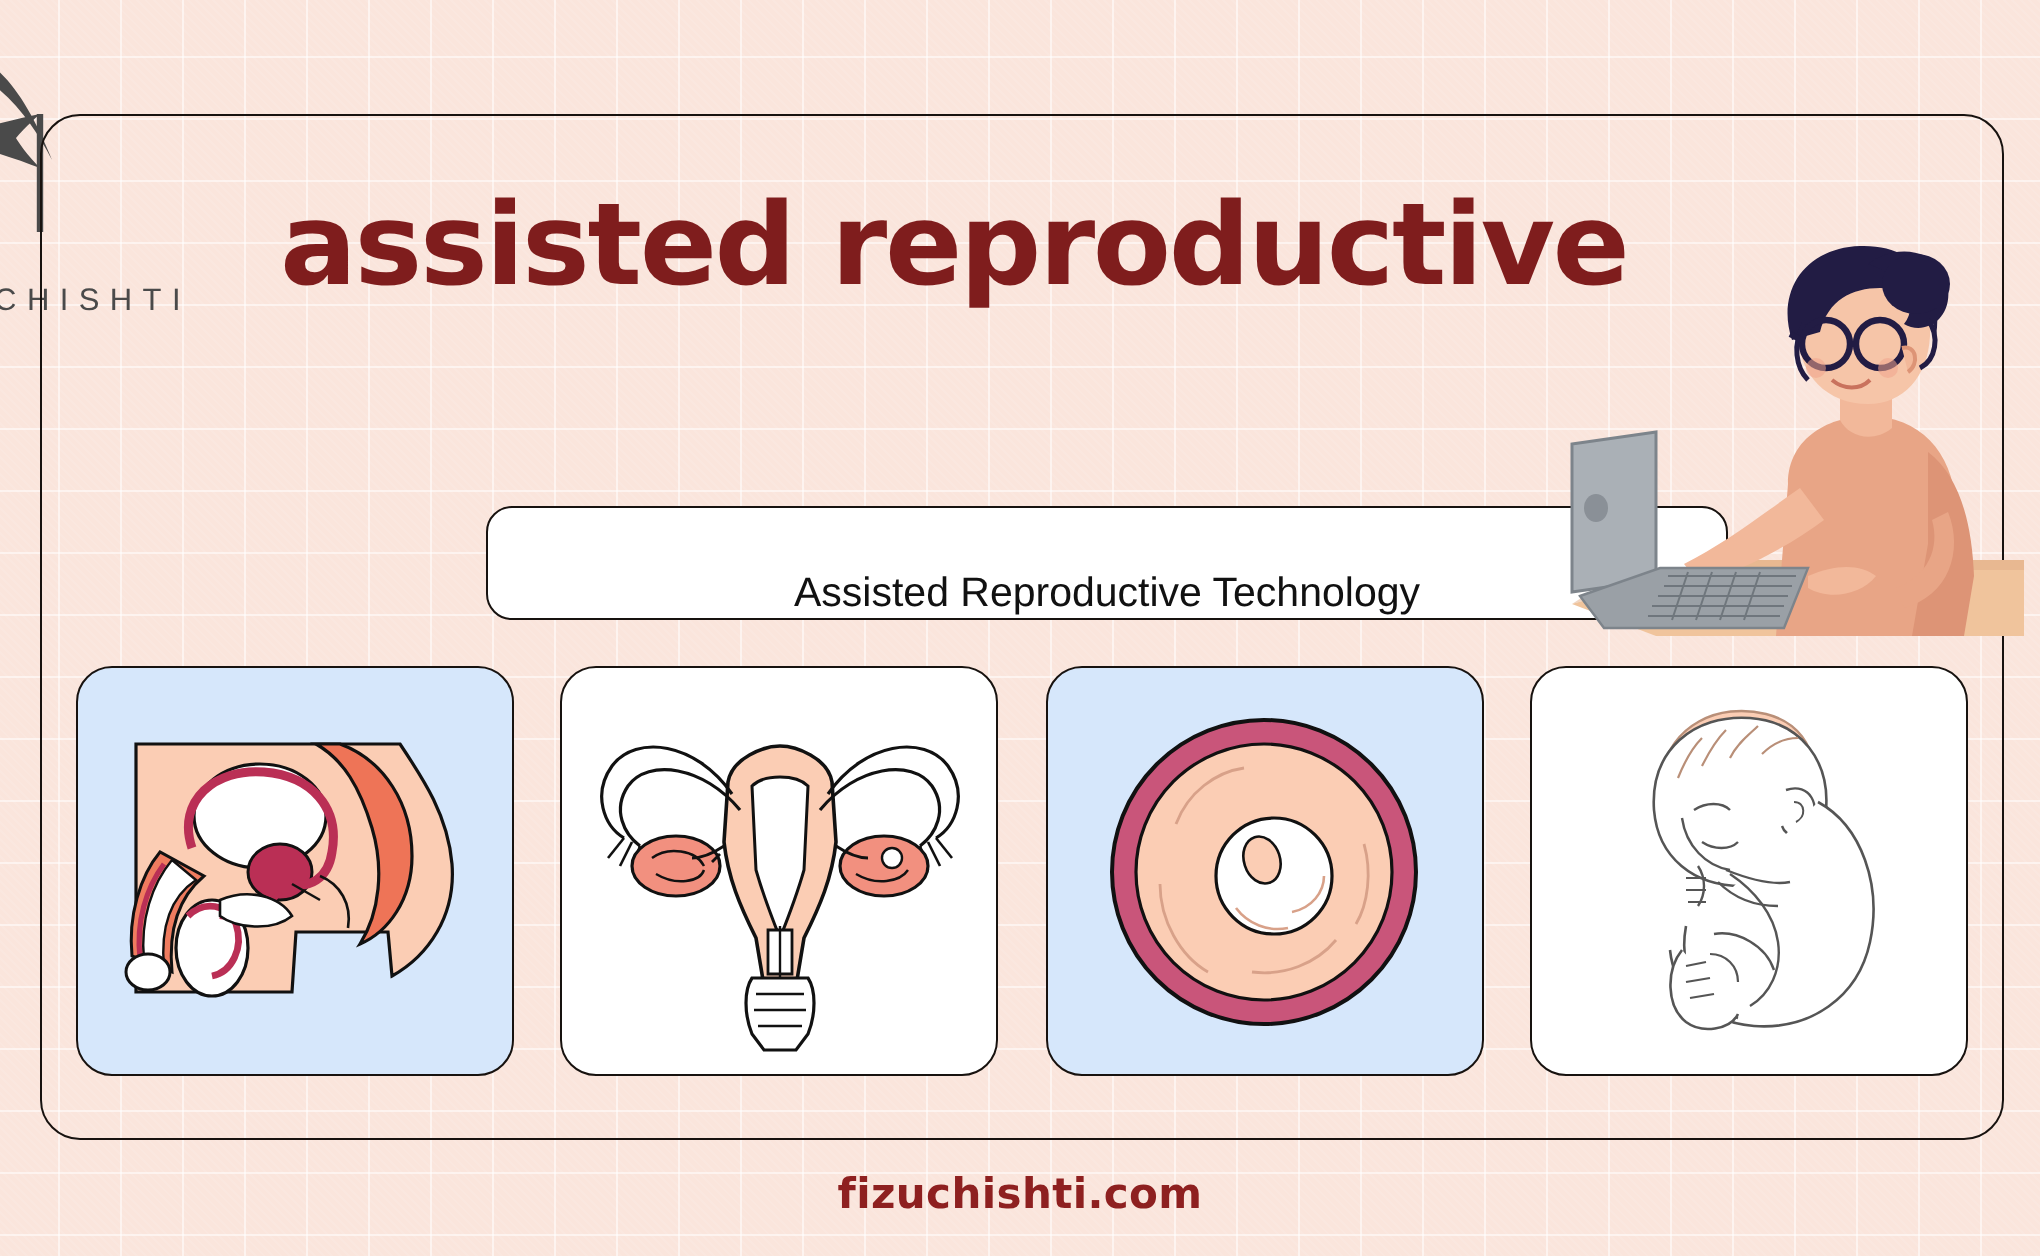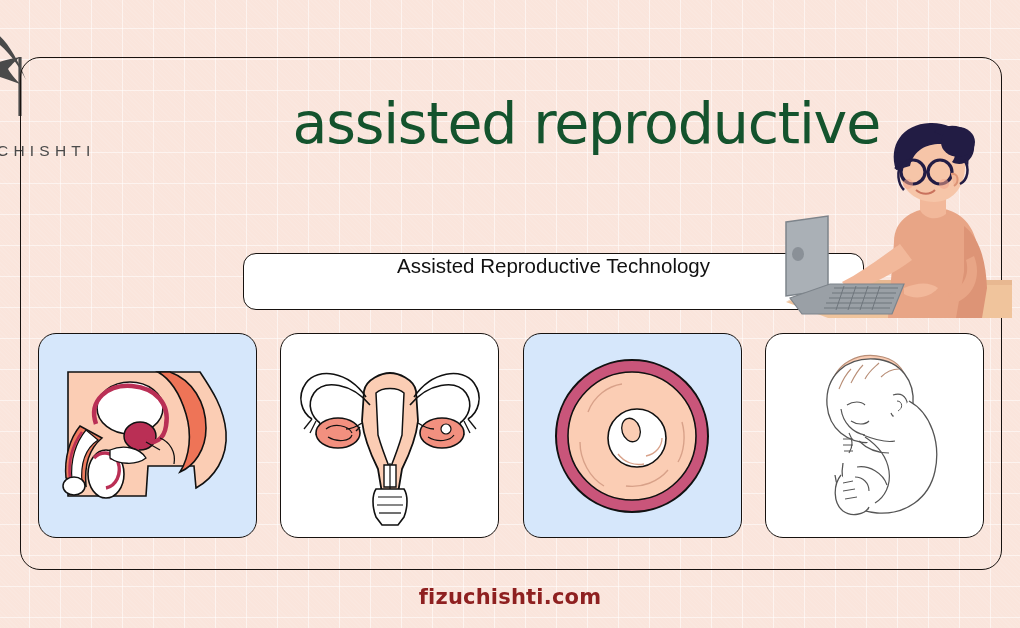--- a/index.html
+++ b/index.html
@@ -41,38 +41,38 @@
     position:absolute;left:20px;top:57px;
     width:982px;height:513px;
     border:1.6px solid #17120f;
     border-radius:20px;
     box-sizing:border-box;
   }
 
   
   #title{
     position:absolute;left:140px;top:88px;width:740px;
-    text-align:right;
-    color:#14532d;
+    text-align:left;
+    color:#7f1d1d;
     font-family:"DejaVu Sans", sans-serif;
-    font-weight:normal;
+    font-weight:bold;
     font-size:57px;
     line-height:1.26;
     letter-spacing:-1.2px;
   }
 
   
   #subtitle{
     position:absolute;left:243px;top:253px;
     width:621px;height:57px;
     background:#fff;
     border:1.6px solid #17120f;
     border-radius:13px;
     box-sizing:border-box;
-    display:flex;align-items:flex-start;justify-content:center;
+    display:flex;align-items:flex-end;justify-content:center;
     font-size:20.5px;color:#111;
     font-family:"Liberation Sans", sans-serif;
   }
 
   
   #illus{position:absolute;left:768px;top:122px;width:244px;height:215px;}
 
   
   #cards{
     position:absolute;left:38px;top:333px;

